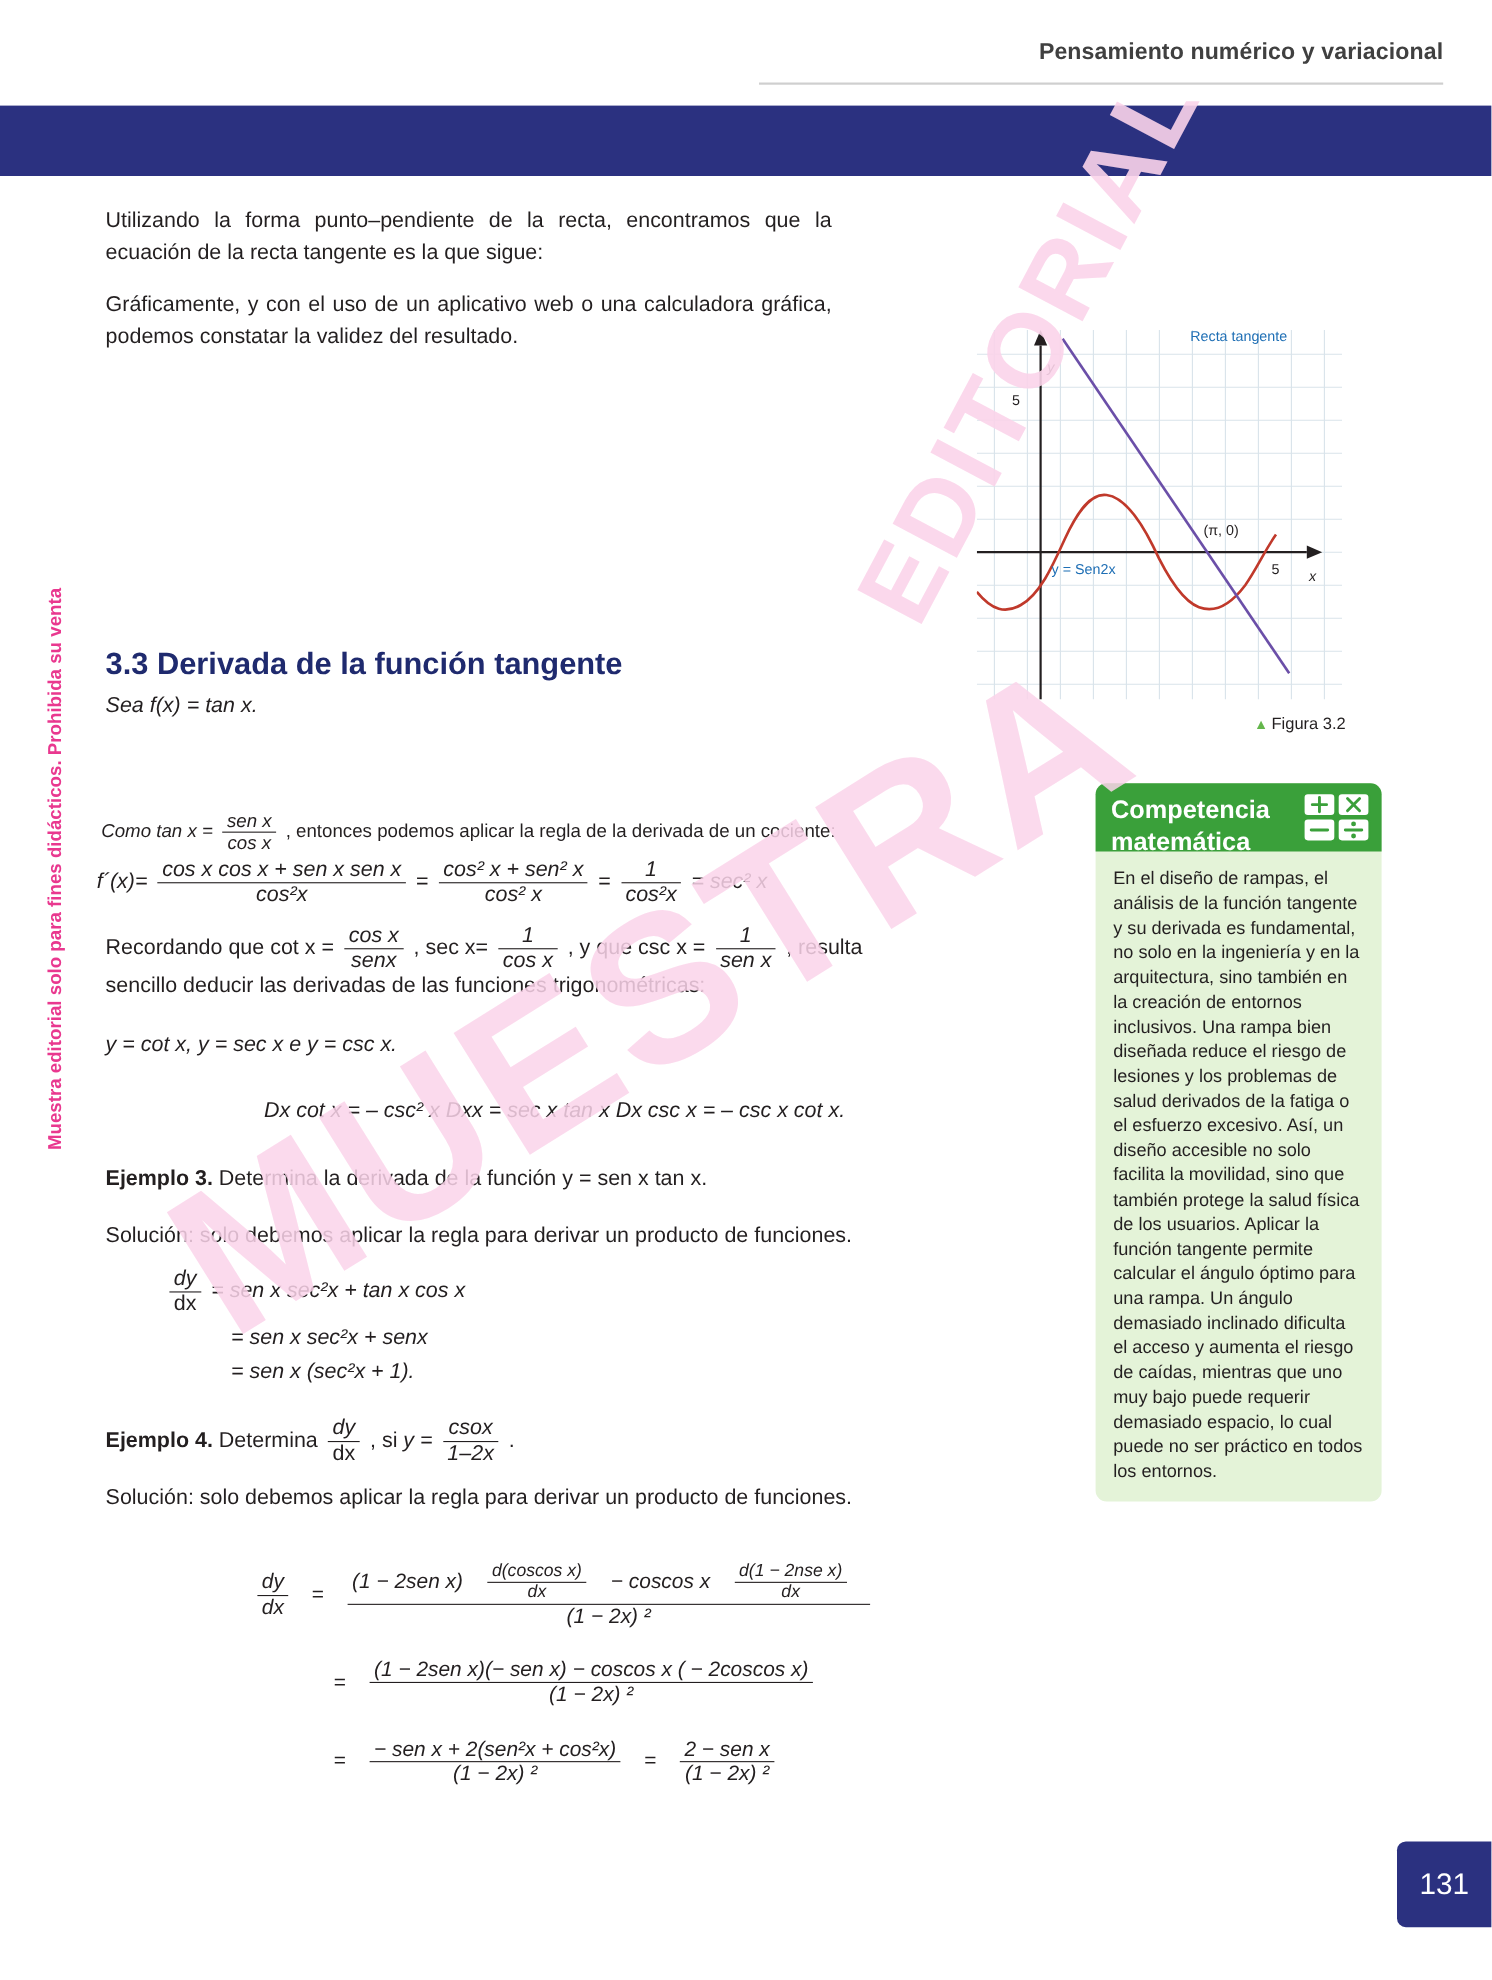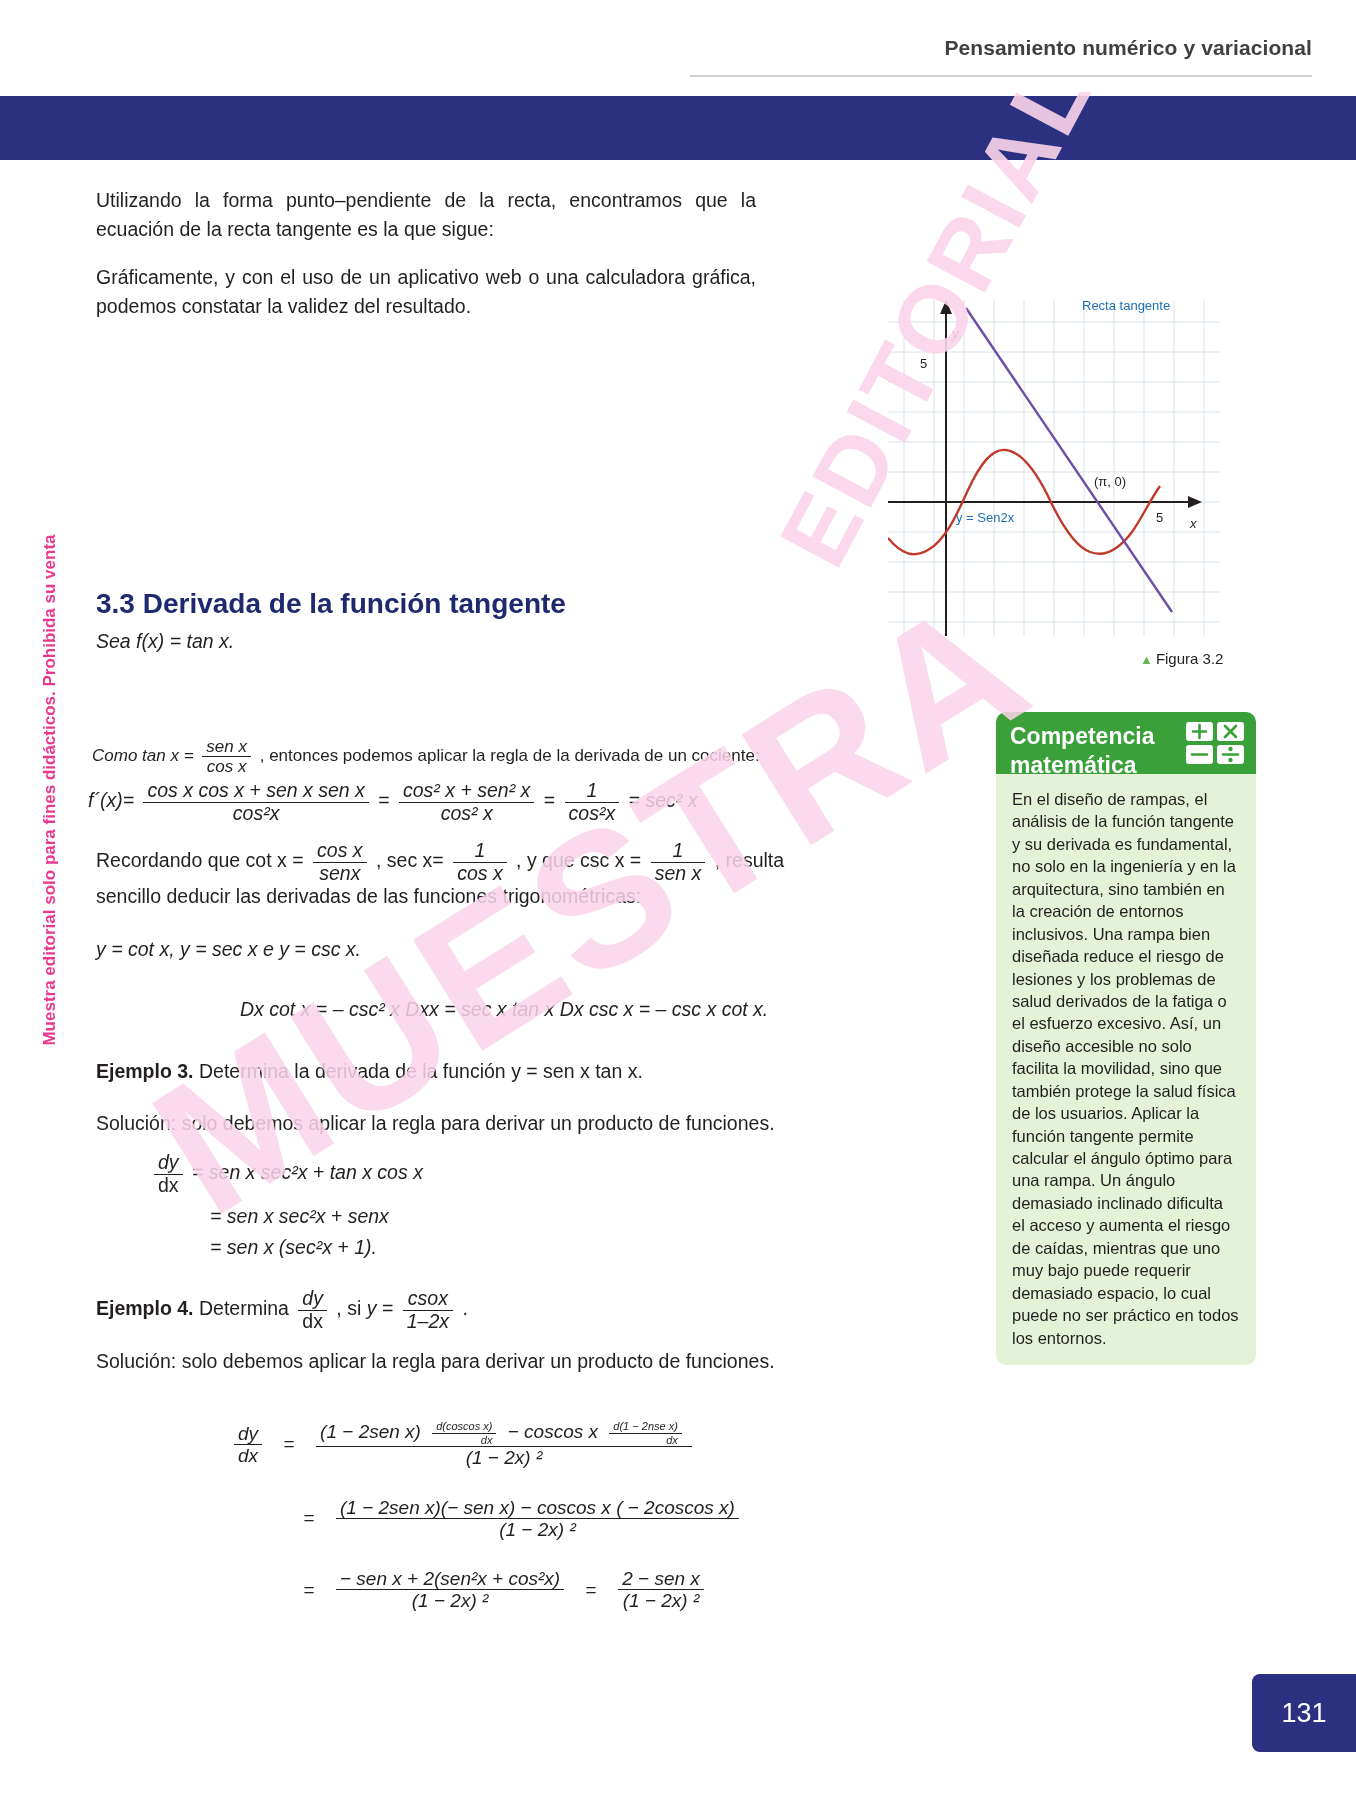--- a/index.html
+++ b/index.html
@@ -74,22 +74,22 @@
 
   
   .blk3{position:absolute;left:150px;top:1152px;font-size:19.5px;font-style:italic;}
   .blk3 .row{margin-bottom:8px;white-space:nowrap;}
   .blk3 .row2{margin-left:60px;}
 
   
   .bigblk{position:absolute;left:230px;top:1420px;font-size:19px;font-style:italic;}
   .bigblk .line{display:flex;align-items:center;margin-bottom:28px;}
   .bigblk .eqs{width:46px;text-align:center;font-style:normal;}
-  .smallfrac{display:inline-block;text-align:right;font-size:11px;line-height:1.15;
-             vertical-align:middle;margin:0 6px;}
+  .smallfrac{display:inline-block;text-align:center;font-size:16px;line-height:1.15;
+             vertical-align:middle;margin:0 17px;}
   .smallfrac .num{display:block;}
   .smallfrac .den{display:block;border-top:1.2px solid #231f20;}
 
   
   .figure{position:absolute;left:888px;top:300px;width:332px;height:336px;}
   .fig-cap{
     position:absolute;left:1140px;top:650px;font-size:15px;color:#231f20;
   }
   .fig-cap .tri{color:#64b64b;font-size:13px;margin-right:3px;}
 
@@ -128,21 +128,21 @@
     letter-spacing:4px;white-space:nowrap;opacity:.9;
   }
   .wm-side{
     position:absolute;left:-260px;top:780px;transform:rotate(-90deg);
     transform-origin:center;width:620px;text-align:center;
     font-size:17px;color:#e9388f;font-weight:600;white-space:nowrap;
   }
 
   
   .pgnum{
-    position:absolute;right:0;bottom:48px;width:104px;height:78px;
+    position:absolute;right:0;bottom:48px;width:86px;height:78px;
     background:#2b3180;border-radius:8px 0 0 8px;color:#fff;
     font-size:27px;display:flex;align-items:center;justify-content:center;
   }
 </style>
 </head>
 <body>
 
 <div class="page">
 
   <div class="hdr-title">Pensamiento numérico y variacional</div>

